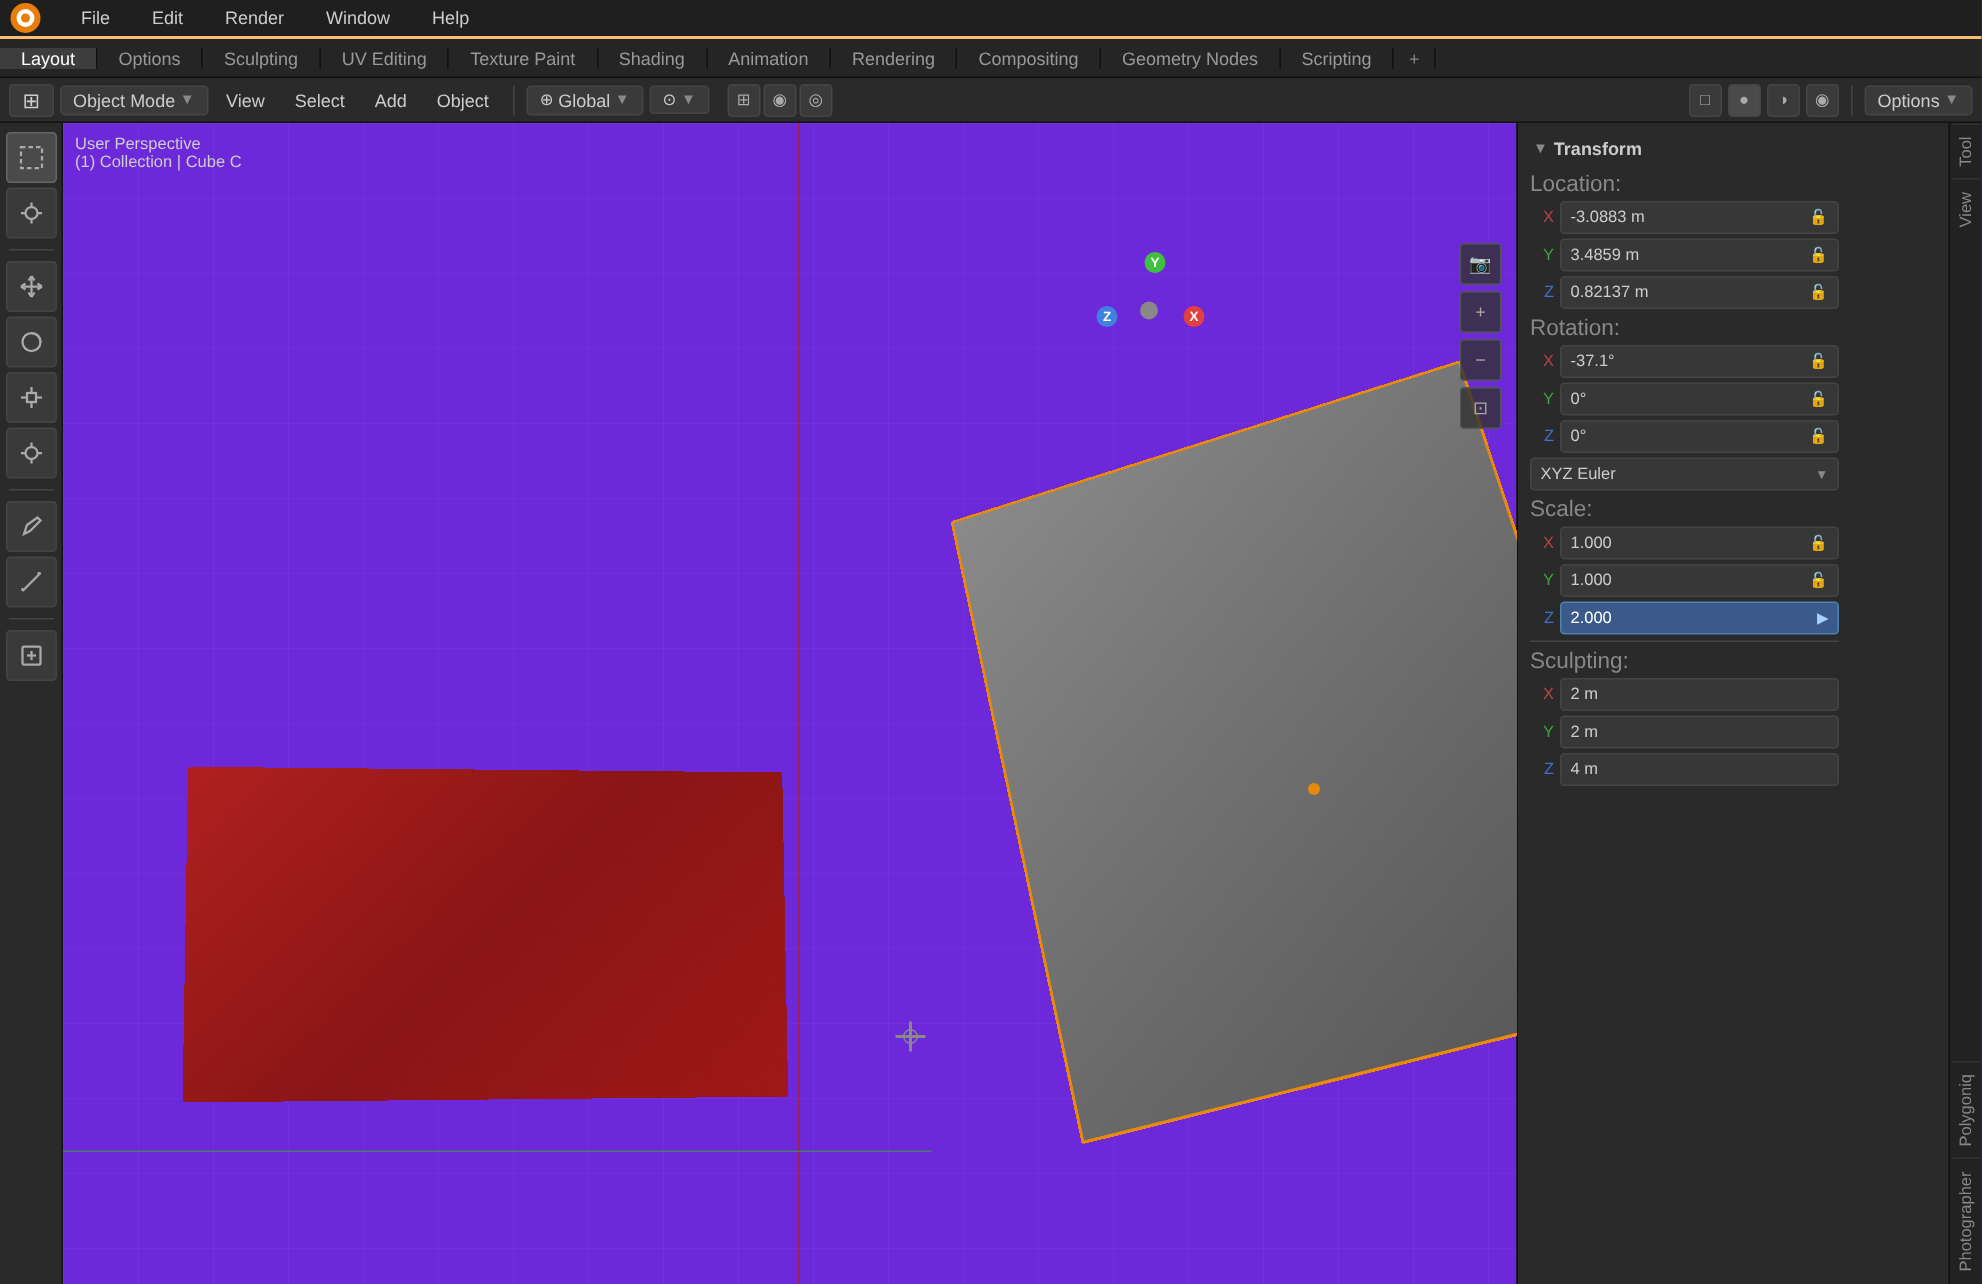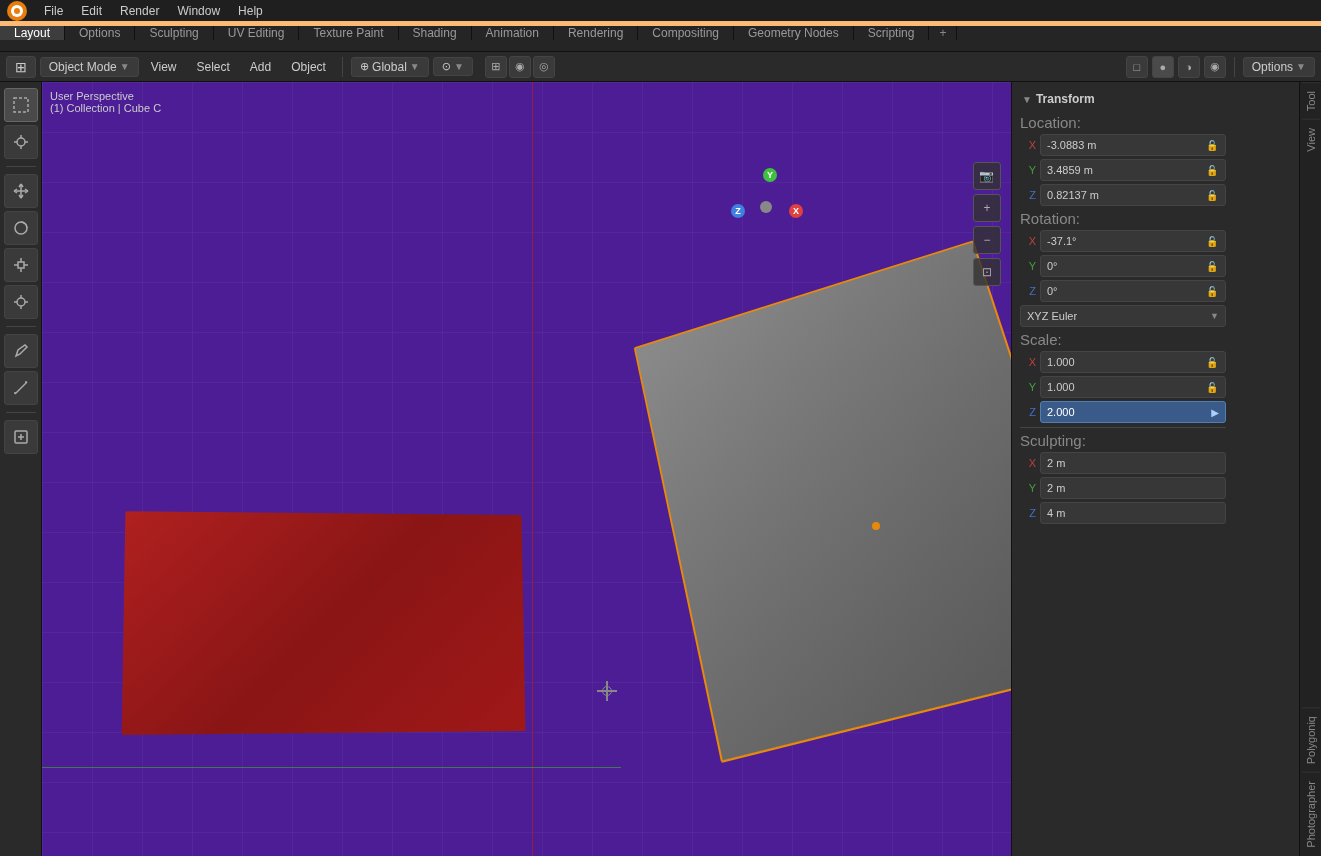--- a/index.html
+++ b/index.html
@@ -13,40 +13,40 @@
       overflow: hidden;
       position: relative;
     }
 
     
     .top-menubar {
       background: #1f1f1f;
       height: 26px;
       display: flex;
       align-items: center;
-      border-bottom: 5px solid #fdba74;
+      border-bottom: 2px solid #fdba74;
       padding: 0 6px;
-      gap: 2px;
+      gap: 12px;
       position: relative;
       z-index: 100;
     }
     .menu-item {
       padding: 2px 8px;
       cursor: pointer;
       border-radius: 3px;
       font-size: 12px;
       color: #ccc;
     }
 
     
     .workspace-tabs {
       background: #252525;
       height: 26px;
       display: flex;
-      align-items: flex-start;
+      align-items: center;
       border-bottom: 1px solid #111;
       position: relative;
       z-index: 100;
     }
     .workspace-tab {
       padding: 0 14px;
       display: flex;
       align-items: center;
       cursor: pointer;
       font-size: 12px;
@@ -120,21 +120,21 @@
       color: #aaa;
       font-size: 14px;
     }
     .lt-btn.active { background: #4a4a4a; border-color: #666; }
     .lt-sep { width: 30px; height: 1px; background: #444; margin: 4px 0; }
 
     
     .viewport {
       flex: 1;
       position: relative;
-      background: #4c1d95;
+      background: #6d28d9;
       overflow: hidden;
     }
     
     .viewport-grid {
       position: absolute;
       inset: 0;
       background-image:
         linear-gradient(rgba(255,255,255,0.04) 1px, transparent 1px),
         linear-gradient(90deg, rgba(255,255,255,0.04) 1px, transparent 1px);
       background-size: 50px 50px;

